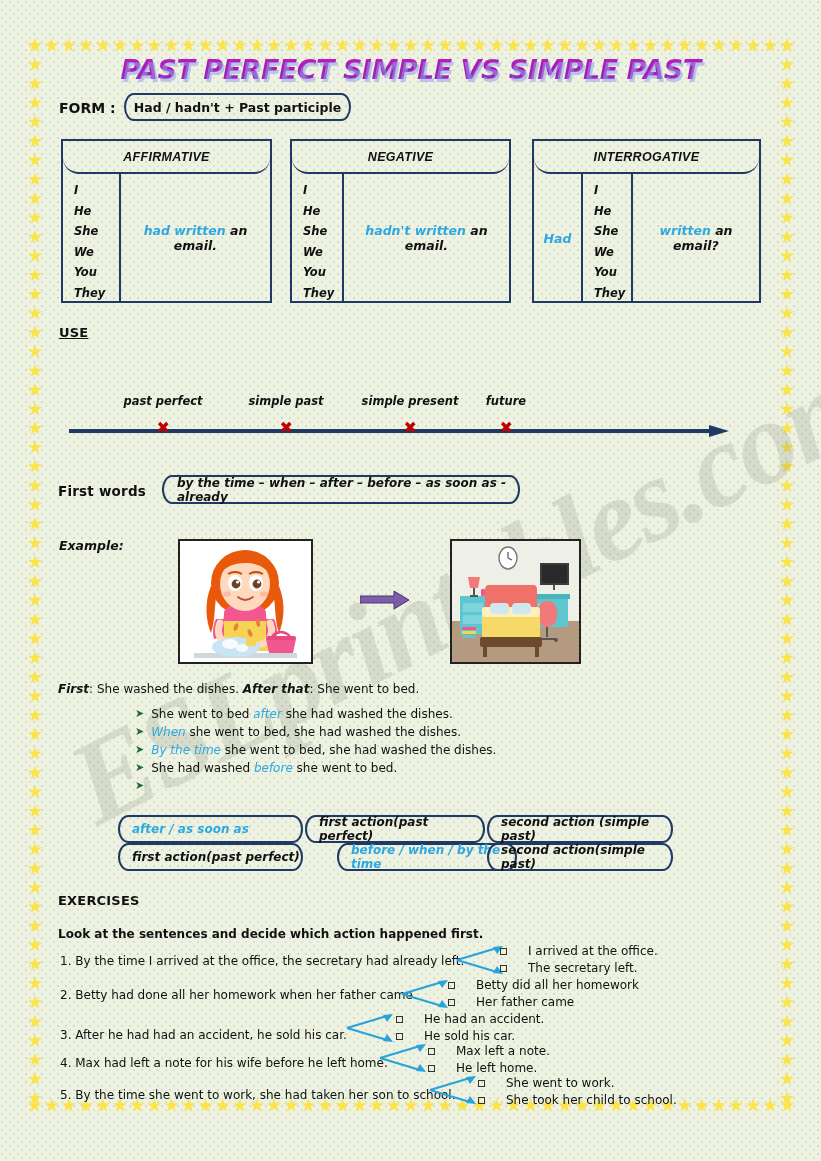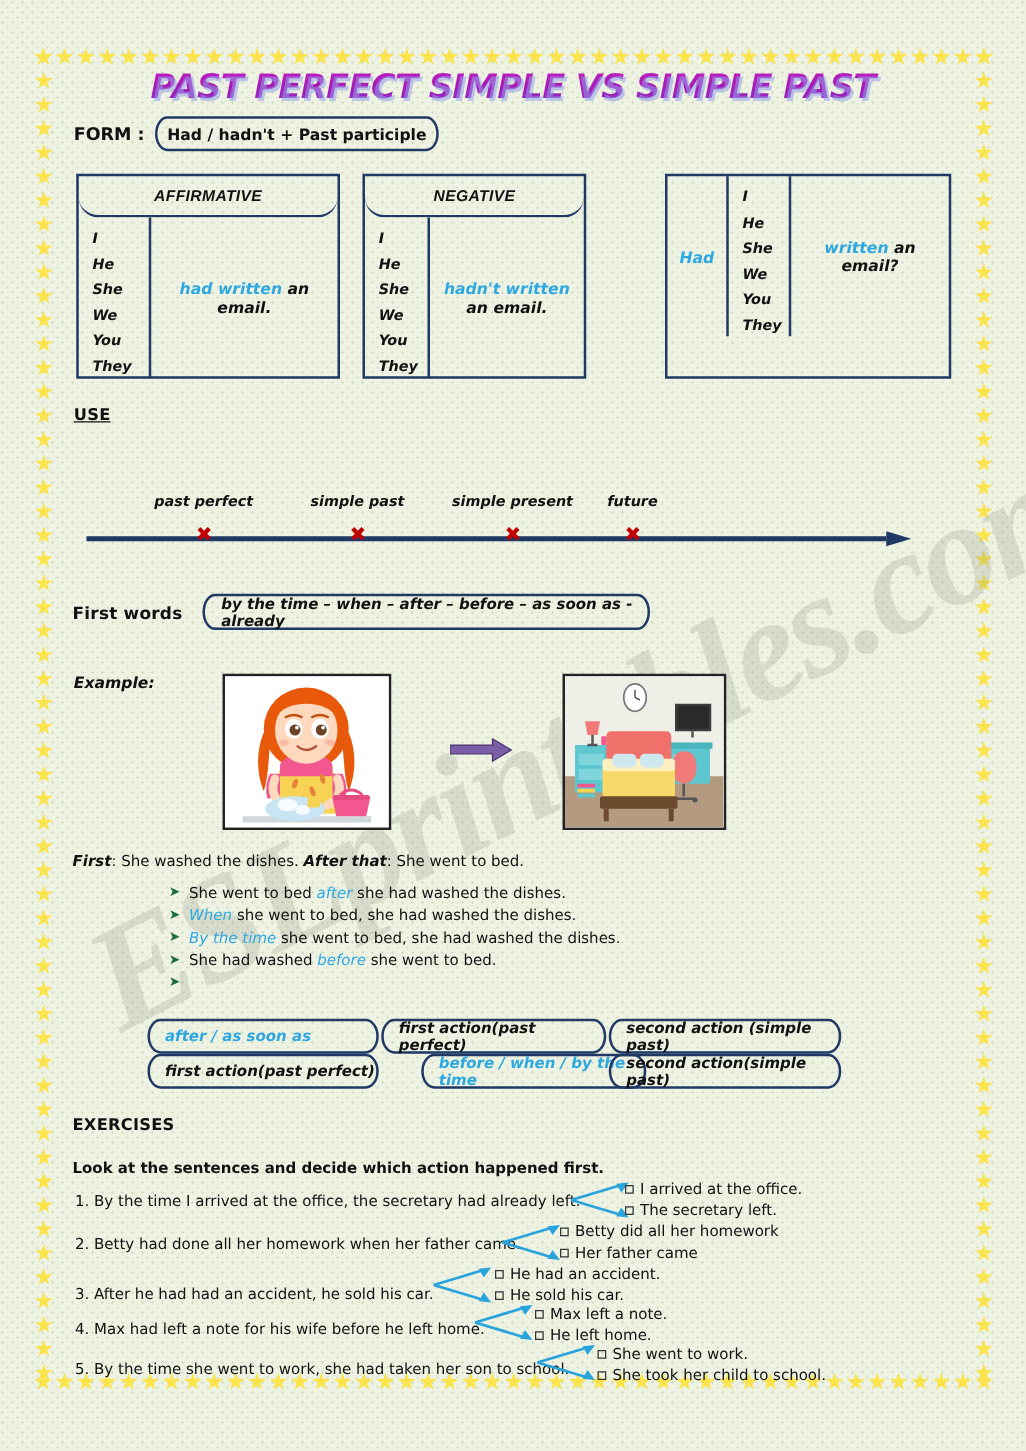--- a/index.html
+++ b/index.html
@@ -277,21 +277,21 @@
     white-space: nowrap;
   }
   .ex-opt {
     position: absolute;
     font-family: "DejaVu Sans", sans-serif;
     font-size: 12px;
     color: #111;
     white-space: nowrap;
     display: flex;
     align-items: center;
-    gap: 5px;
+    gap: 21px;
   }
   .cbx {
     width: 7px;
     height: 7px;
     border: 1px solid #333;
     display: inline-block;
     box-sizing: border-box;
     flex: none;
   }
   svg { display: block; }
@@ -533,38 +533,39 @@
           <span>We</span>
           <span>You</span>
           <span>They</span>
         </div>
         <div class="col-sent">
           <span><span class="cy">had written</span><span> an email.</span></span>
         </div>
       </div>
     </div>
 
-    <div class="ctable" style="left:290px; top:139px; width:179px; height:164px;">
+    <div class="ctable" style="left:290px; top:139px; width:221px; height:164px;">
       <div class="ctable-head">NEGATIVE</div>
       <div class="ctable-body">
         <div class="col-pron" style="width:50px;">
           <span>I</span>
           <span>He</span>
           <span>She</span>
           <span>We</span>
           <span>You</span>
           <span>They</span>
         </div>
         <div class="col-sent">
           <span><span class="cy">hadn't written</span><span> an email.</span></span>
         </div>
       </div>
     </div>
 
     <div class="ctable" style="left:532px; top:139px; width:229px; height:164px;">
+      <div class="ctable-head">INTERROGATIVE</div>
       <div class="ctable-body">
         <div class="col-aux">
           <span class="cy">Had</span>
         </div>
         <div class="col-pron" style="width:50px; border-left:2px solid #1f3864;">
           <span>I</span>
           <span>He</span>
           <span>She</span>
           <span>We</span>
           <span>You</span>

